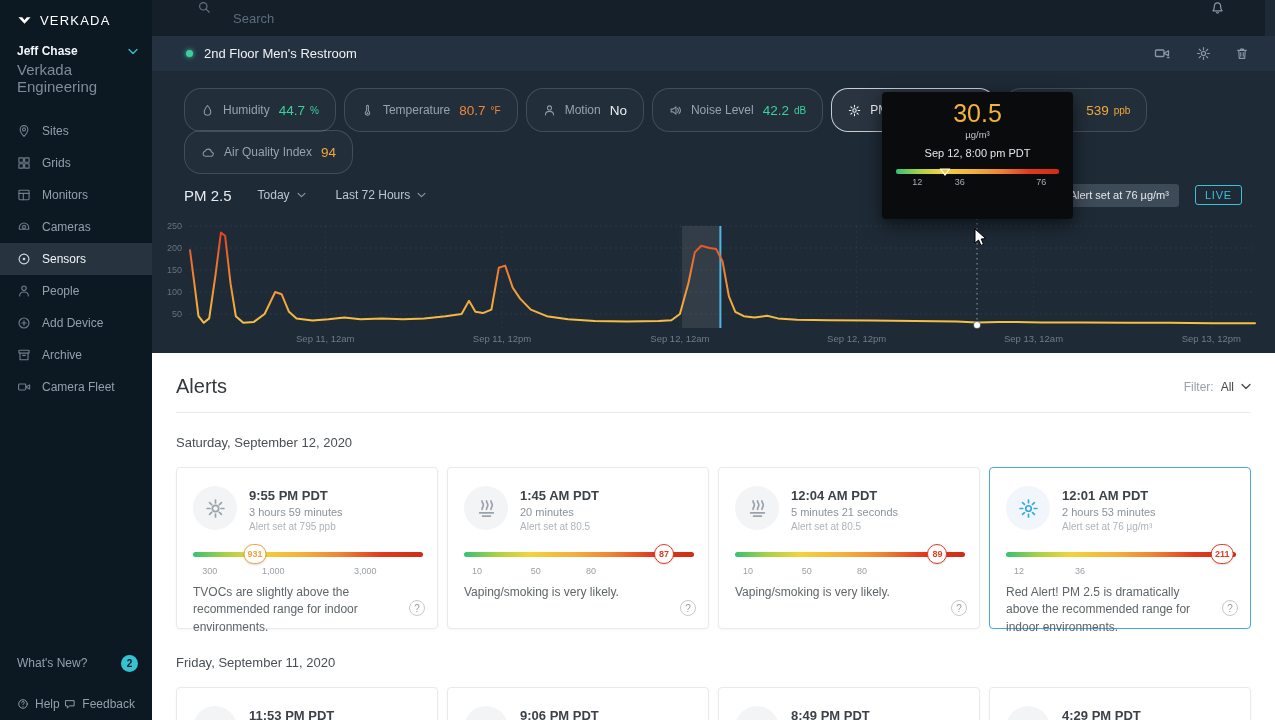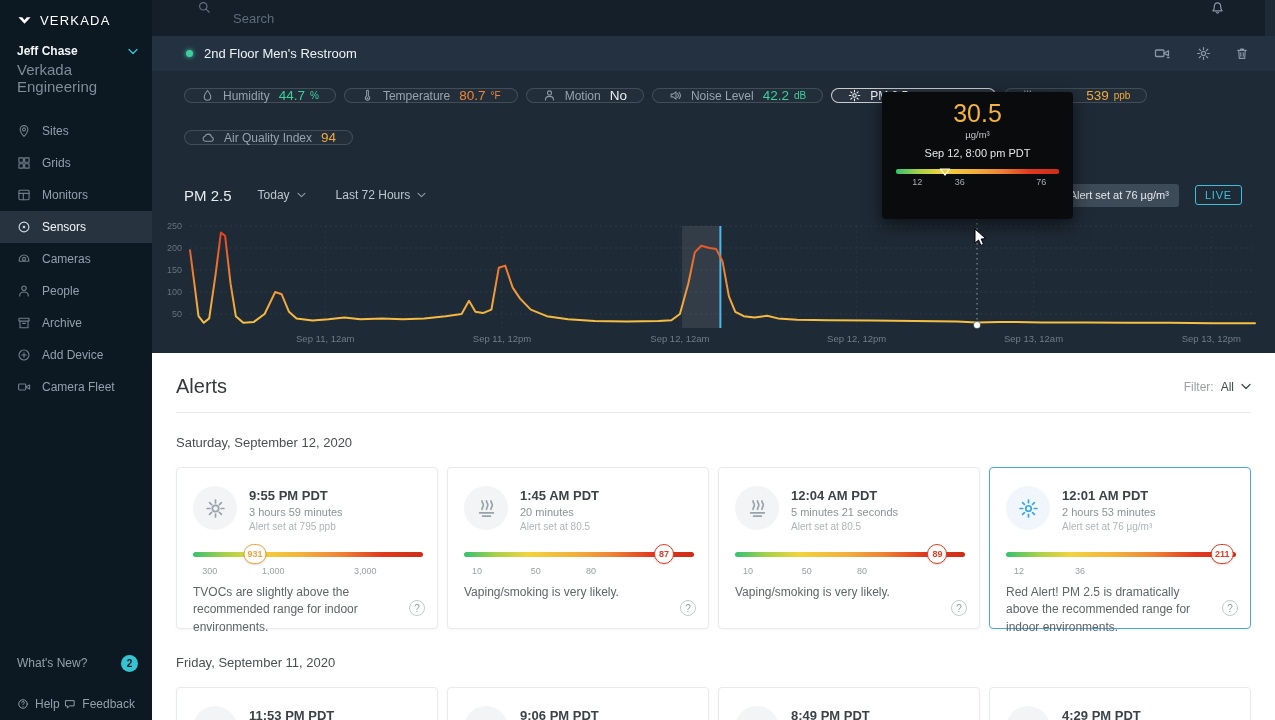--- a/index.html
+++ b/index.html
@@ -35,21 +35,21 @@
   .sensor-header{position:absolute;top:36px;left:0;right:0;height:36px;background:#233140;display:flex;align-items:center;padding:0 26px 0 34px;gap:11px;border-bottom:1px solid rgba(0,0,0,.15)}
   .live-dot{width:7px;height:7px;border-radius:50%;background:#3ecf9e;box-shadow:0 0 5px #3ecf9e}
   .sensor-name{font-size:13px;color:#eef2f5}
   .header-icons{margin-left:auto;display:flex;align-items:center;gap:24px;color:#8a97a5}
   .header-icons .hic{cursor:pointer}
 
   
   .stats-row{position:absolute;left:32px;display:flex;gap:8px}
   .stats-row.r1{top:88px}
   .stats-row.r2{top:130px}
-  .pill{display:inline-flex;align-items:center;gap:9px;height:15px;padding:4px 16px;border:1px solid rgba(255,255,255,.15);border-radius:17px;background:rgba(255,255,255,.02);cursor:pointer}
+  .pill{display:inline-flex;align-items:center;gap:9px;height:44px;padding:4px 16px;border:1px solid rgba(255,255,255,.15);border-radius:17px;background:rgba(255,255,255,.02);cursor:pointer}
   .pill .picon{color:#8d99a5}
   .pill .pl{font-size:12px;color:#97a3af}
   .pill .pv{font-size:13.5px}
   .pill .pu{font-size:10px;margin-left:-4px}
   .green{color:#3ecf9e}.orange{color:#f0853c}.amber{color:#f0a93c}.white{color:#e9eef3}
   .pill.selected{border-color:rgba(255,255,255,.75);background:rgba(255,255,255,.05)}
   .pill.selected .pl,.pill.selected .picon{color:#eef2f5}
   .pill.pm-pill{min-width:165px}
   .pill .spacer{width:34px}
 
@@ -142,54 +142,54 @@
           </svg>
         <span>Grids</span>
       </div>
       <div class="nav-item">
         <svg class="nicon" width="14" height="14" viewBox="0 0 16 16">
             <rect class="ic" x="2.2" y="2.6" width="11.6" height="10.8" rx="1"></rect>
             <path class="ic" d="M2.2 6.2h11.6M7.2 6.2v7.2"></path>
           </svg>
         <span>Monitors</span>
       </div>
+      <div class="nav-item">
+        <svg class="nicon" width="14" height="14" viewBox="0 0 16 16">
+            <path class="ic" d="M2.6 8.8a5.4 5.4 0 0110.8 0v1.8H2.6z"></path>
+            <circle class="ic" cx="8" cy="8" r="1.8"></circle>
+          </svg>
+        <span>Cameras</span>
+      </div>
       <div class="nav-item active">
         <svg class="nicon" width="14" height="14" viewBox="0 0 16 16">
             <circle class="ic" cx="8" cy="8" r="5.6"></circle>
             <circle cx="8" cy="8" r="1.5" fill="currentColor"></circle>
           </svg>
         <span>Sensors</span>
       </div>
       <div class="nav-item">
         <svg class="nicon" width="14" height="14" viewBox="0 0 16 16">
-            <path class="ic" d="M2.6 8.8a5.4 5.4 0 0110.8 0v1.8H2.6z"></path>
-            <circle class="ic" cx="8" cy="8" r="1.8"></circle>
-          </svg>
-        <span>Cameras</span>
-      </div>
-      <div class="nav-item">
-        <svg class="nicon" width="14" height="14" viewBox="0 0 16 16">
             <circle class="ic" cx="8" cy="4.8" r="2.5"></circle>
             <path class="ic" d="M3 13.6c0-2.8 2.2-4.5 5-4.5s5 1.7 5 4.5"></path>
           </svg>
         <span>People</span>
       </div>
       <div class="nav-item">
         <svg class="nicon" width="14" height="14" viewBox="0 0 16 16">
+            <circle class="ic" cx="8" cy="8" r="5.7"></circle>
+            <path class="ic" d="M8 5.4v5.2M5.4 8h5.2"></path>
+          </svg>
+        <span>Add Device</span>
+      </div>
+      <div class="nav-item">
+        <svg class="nicon" width="14" height="14" viewBox="0 0 16 16">
             <rect class="ic" x="2.2" y="2.6" width="11.6" height="3.2" rx=".5"></rect>
             <path class="ic" d="M3.4 5.8v7.6h9.2V5.8M6.4 8.4h3.2"></path>
           </svg>
         <span>Archive</span>
-      </div>
-      <div class="nav-item">
-        <svg class="nicon" width="14" height="14" viewBox="0 0 16 16">
-            <circle class="ic" cx="8" cy="8" r="5.7"></circle>
-            <path class="ic" d="M8 5.4v5.2M5.4 8h5.2"></path>
-          </svg>
-        <span>Add Device</span>
       </div>
       <div class="nav-item">
         <svg class="nicon" width="14" height="14" viewBox="0 0 16 16">
             <rect class="ic" x="1.8" y="4.6" width="8.2" height="6.8" rx="1"></rect>
             <path class="ic" d="M10 8l4.4-2.4v4.8z"></path>
           </svg>
         <span>Camera Fleet</span>
       </div>
     </nav>
     <div class="whats-new">

